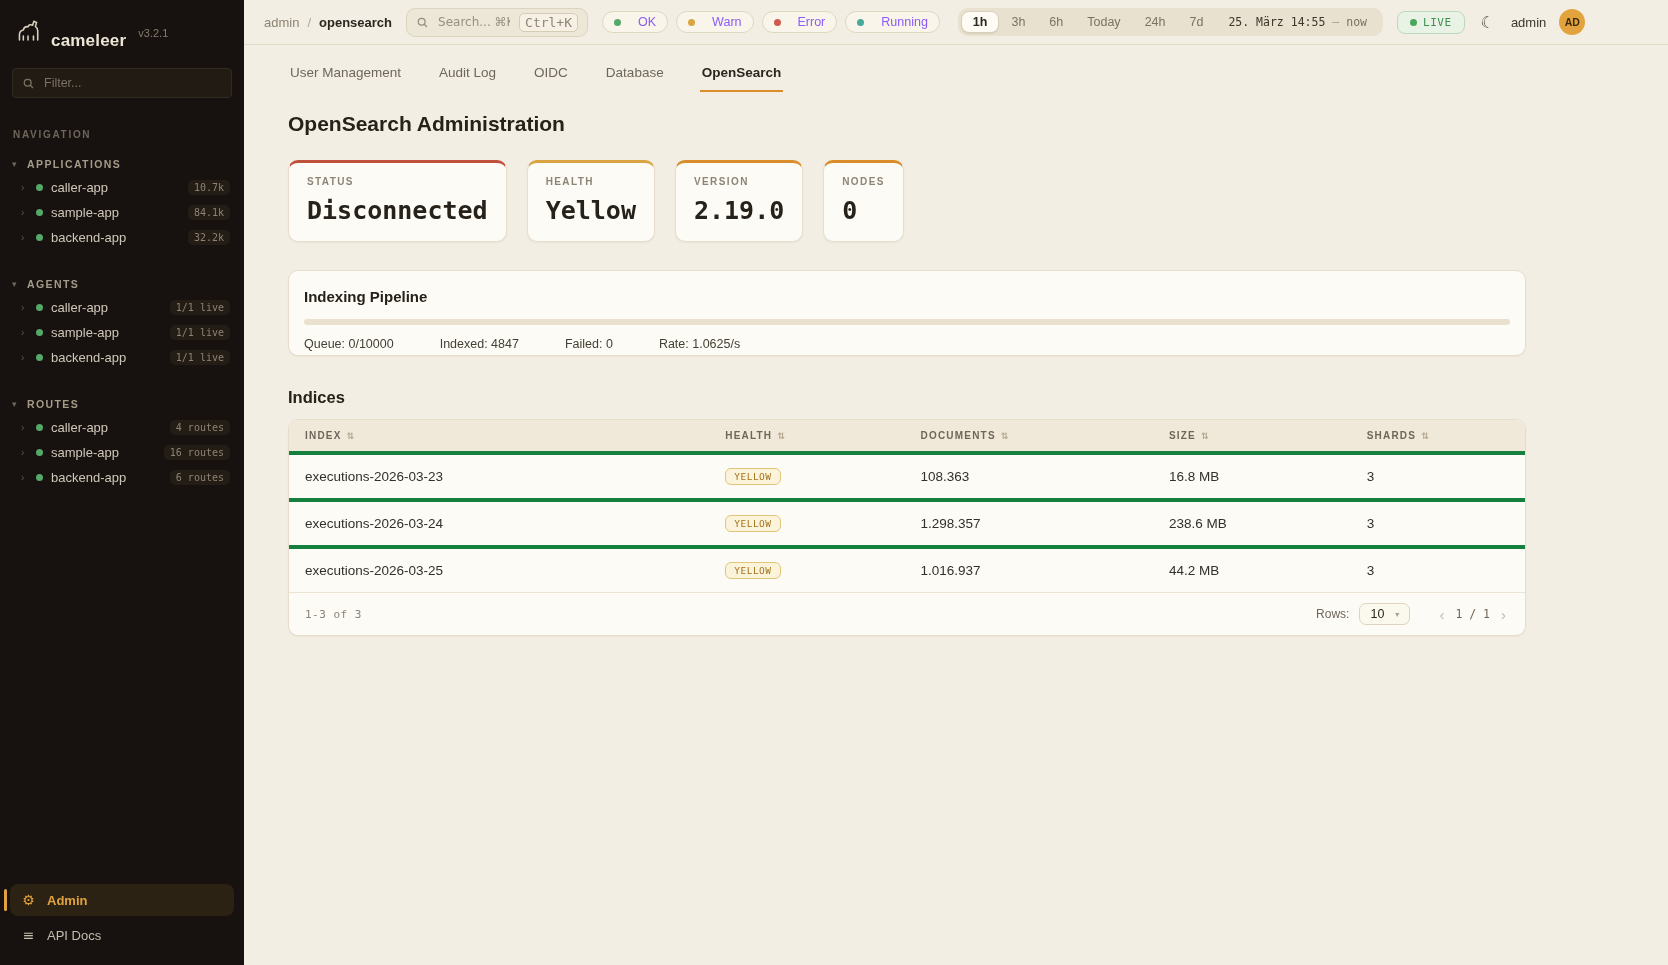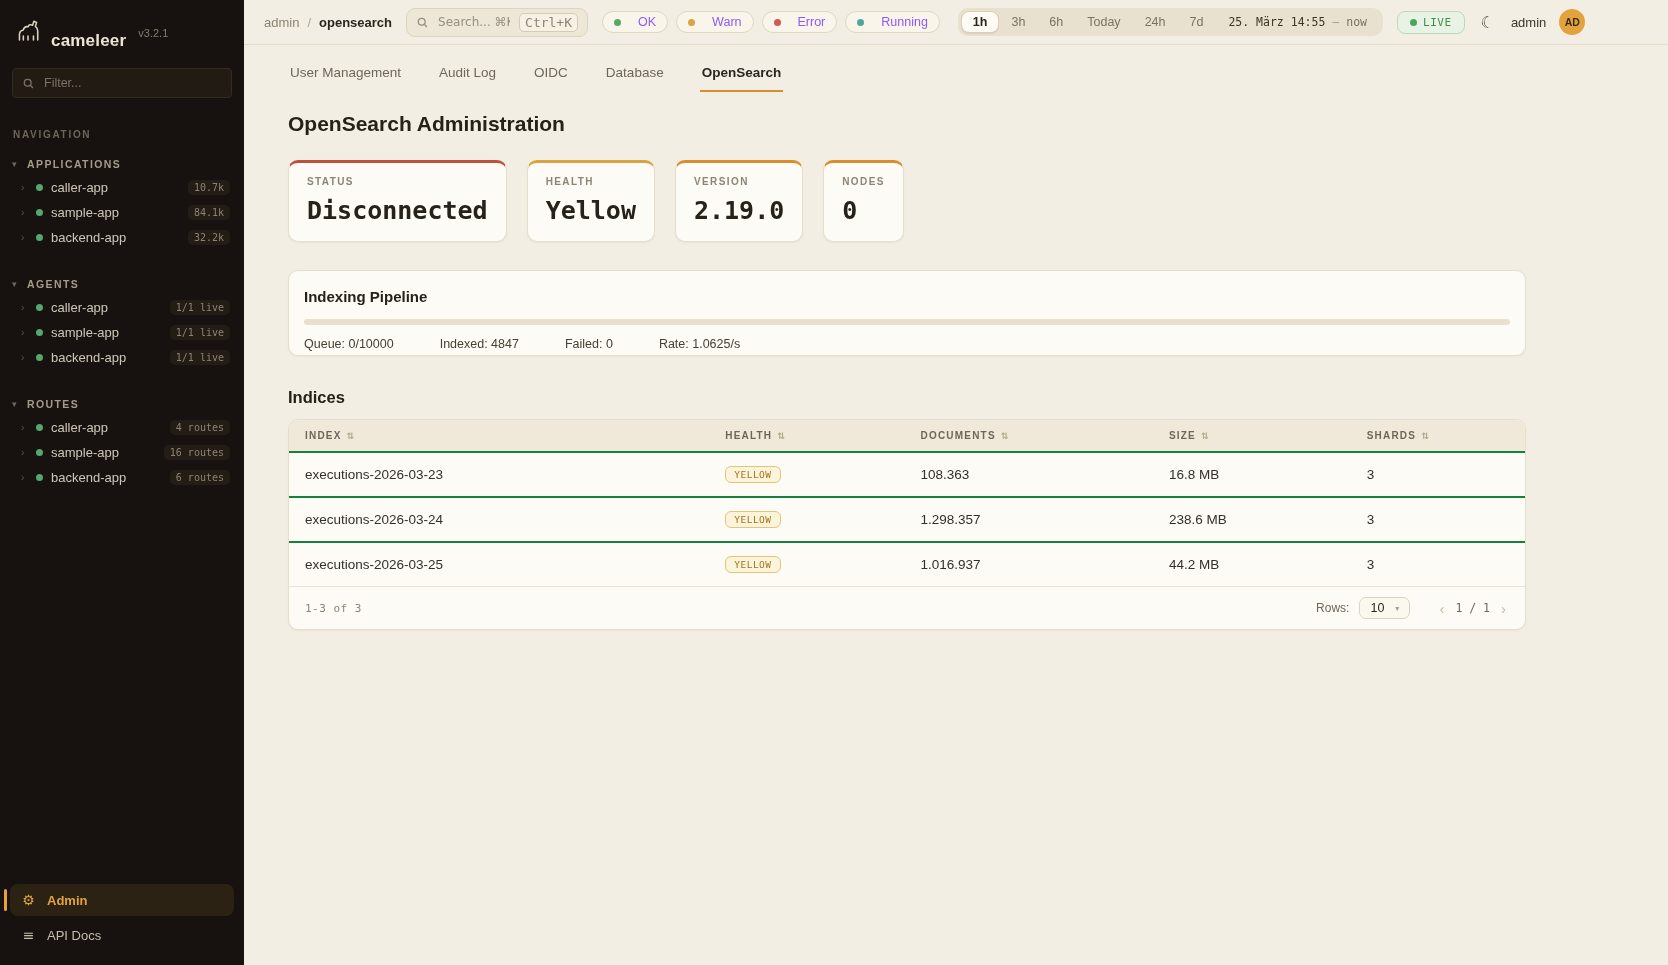--- a/index.html
+++ b/index.html
@@ -95,21 +95,21 @@
   .progress-fill { height:100%; background:#d98e2b; border-radius:3px; width:0; }
   .pipe-metrics { display:flex; gap:46px; font-size:12.5px; color:#454035; }
 
   .section-title { font-size:16.5px; font-weight:700; color:#262119; margin:0 0 12px; }
 
   .table { overflow:hidden; }
   .tr { display:grid; grid-template-columns:34% 15.8% 20.1% 16% 14.1%; align-items:center; }
   .thead { background:#f0e9d9; }
   .th { padding:10px 16px; font-size:10px; letter-spacing:1.2px; color:#6f665a; font-weight:700; display:flex; align-items:center; gap:5px; cursor:pointer; }
   .sort { color:#b3a78d; font-size:9px; font-family:"DejaVu Sans", sans-serif; }
-  .tbody .tr { border-top:2px solid #15803d; cursor:pointer; background:#fdfbf6; }
+  .tbody .tr { border-top:4px solid #15803d; cursor:pointer; background:#fdfbf6; }
   .td { padding:13px 16px; font-size:13.5px; color:#33302a; white-space:nowrap; }
   .badge-yellow { display:inline-block; font-family:"DejaVu Sans Mono", monospace; font-size:9.5px; letter-spacing:.5px; color:#a4731c; border:1px solid #e2c677; background:#fbf3da; padding:2px 8px; border-radius:6px; }
 
   .tfoot { display:flex; align-items:center; border-top:1px solid #ece4d2; padding:10px 16px; }
   .range { font-family:"DejaVu Sans Mono", monospace; font-size:11px; color:#8d8474; letter-spacing:.5px; }
   .tfoot-right { margin-left:auto; display:flex; align-items:center; gap:10px; }
   .rows-label { font-size:12px; color:#6f665a; }
   .rows-select { display:flex; align-items:center; gap:11px; border:1px solid #ddd4bf; border-radius:7px; background:#fbf8ee; padding:3px 10px; font-size:12.5px; color:#2b2620; cursor:pointer; }
   .rows-caret { color:#a89d85; font-size:8px; }
   .pager { display:flex; align-items:center; gap:8px; margin-left:16px; }

